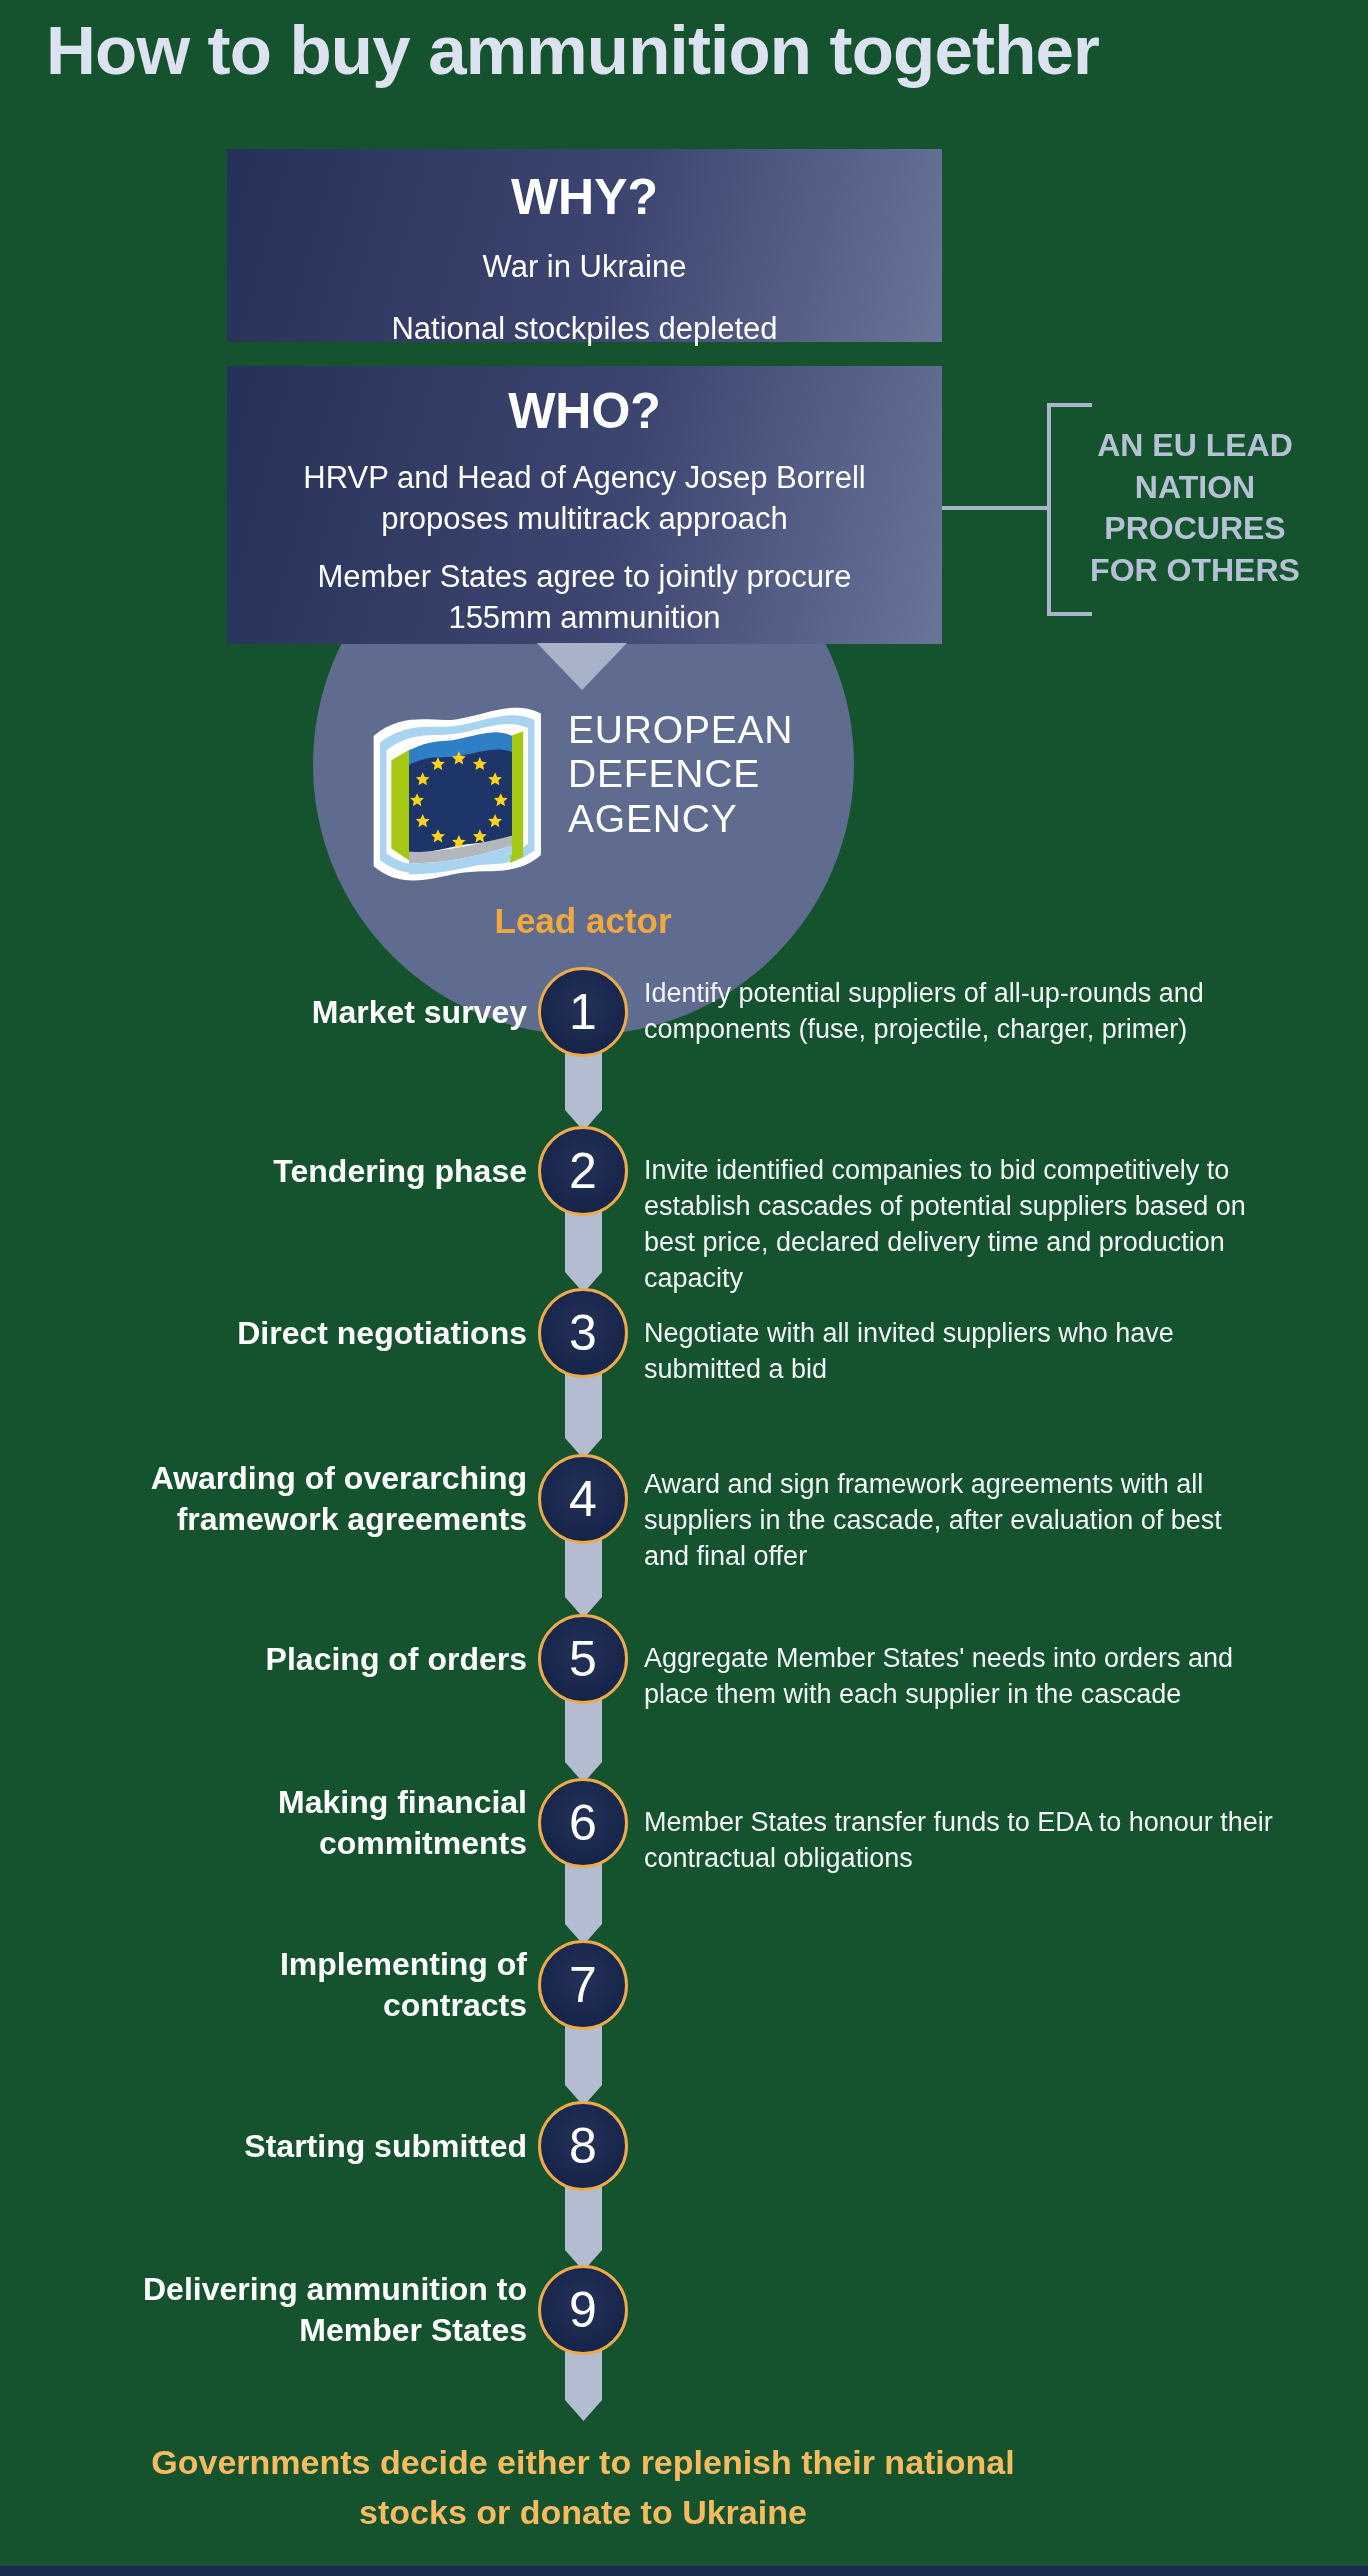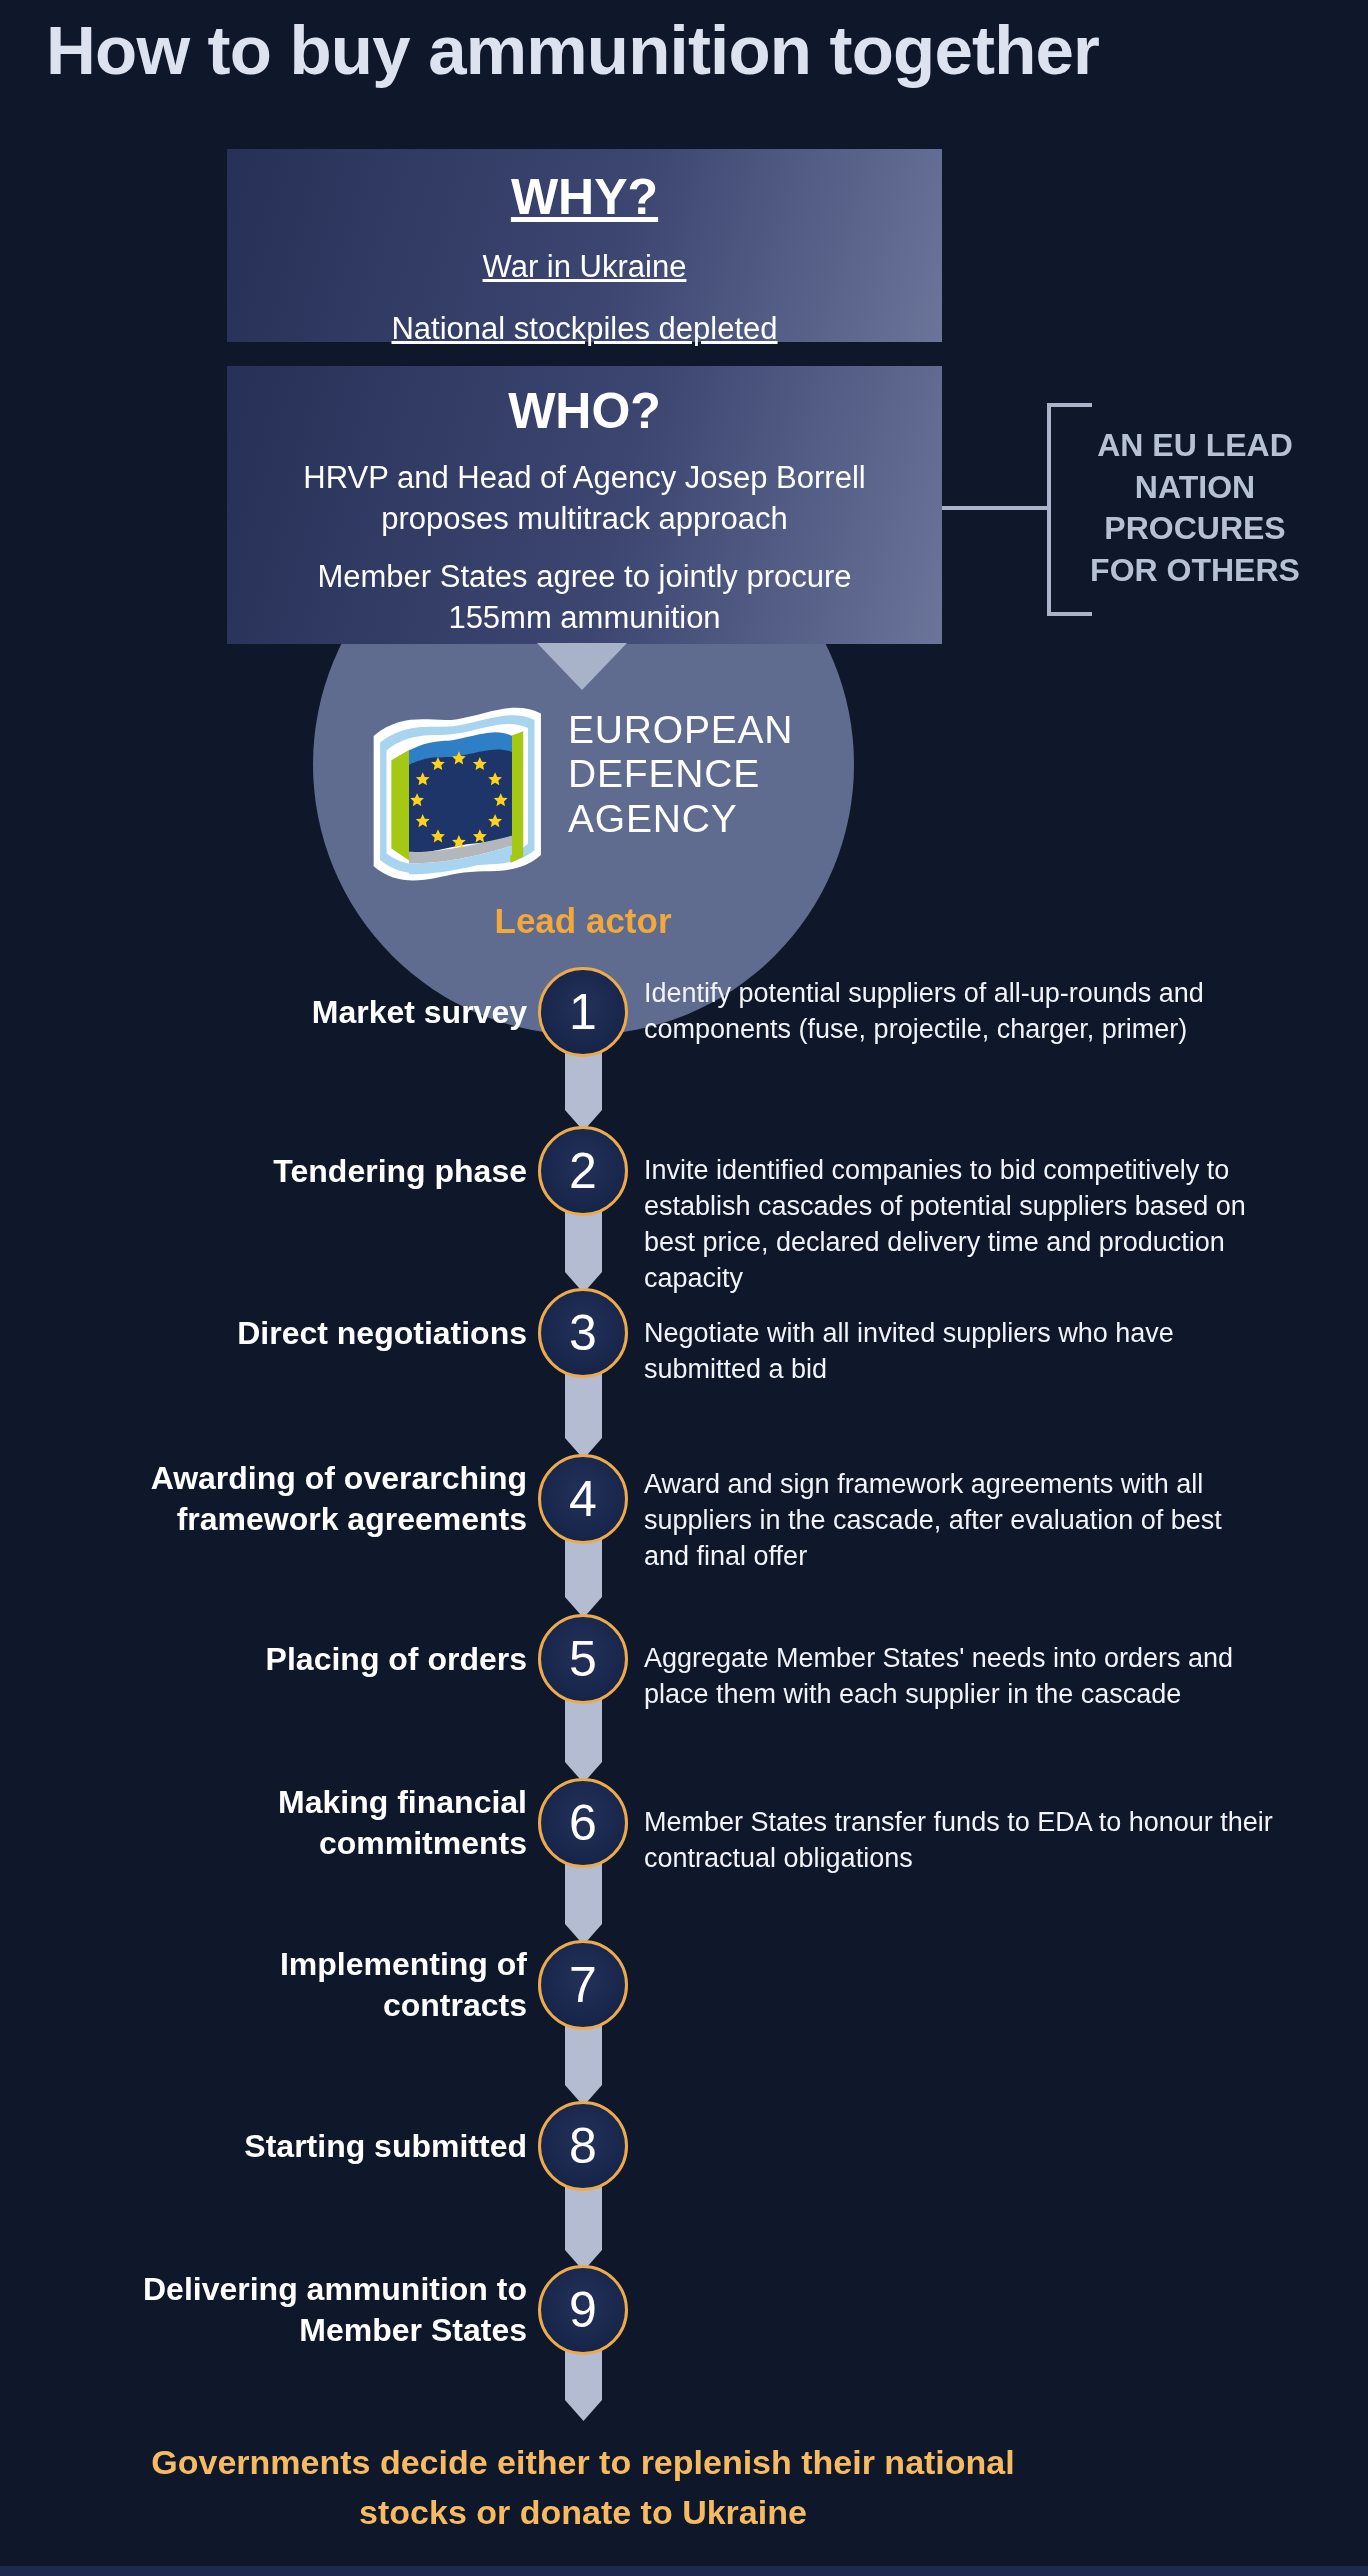--- a/index.html
+++ b/index.html
@@ -1,38 +1,38 @@
 <!DOCTYPE html>
 <html style="font-size:13px"><head>
 <meta charset="utf-8">
 <style>
   html,body{margin:0;padding:0;background:#2f3a59;}
   #canvas{
     position:relative;width:1368px;height:2576px;overflow:hidden;
-    background:#0f172a;font-family:"Liberation Sans",sans-serif;
+    background:#14532d;font-family:"Liberation Sans",sans-serif;
     -webkit-font-smoothing:antialiased;
   }
   .abs{position:absolute;}
   
   #page-title{
     left:46px;top:11.3px;width:1207px;
     font-size:69px;font-weight:700;letter-spacing:-0.8px;color:#dde2f1;
   }
   
   #eda-circle{
     left:313px;top:494px;width:541px;height:541px;border-radius:50%;
     background:#5f6c90;
   }
   
   .info-box{
     left:227px;width:715px;
     background:linear-gradient(105deg,#273157 0%,#3c4671 55%,#6b7499 100%);
     color:#ffffff;text-align:center;
   }
-  #why-box{top:149px;height:193px;text-decoration:underline;}
+  #why-box{top:149px;height:193px;}
   #who-box{top:366px;height:278px;}
   .box-heading{font-size:50px;font-weight:700;margin-top:19.3px;}
   .box-line{font-size:31px;font-weight:500;margin-top:21px;white-space:pre-line;line-height:1.32;}
   #who-box .box-heading{margin-top:16px;}
   #who-box .box-line{margin-top:17.7px;}
   
   .bracket{background:#a9b3ca;}
   #side-note{
     left:1058px;top:425px;width:274px;text-align:center;
     font-size:32px;font-weight:700;color:#b7c1d5;line-height:1.3;white-space:pre-line;

